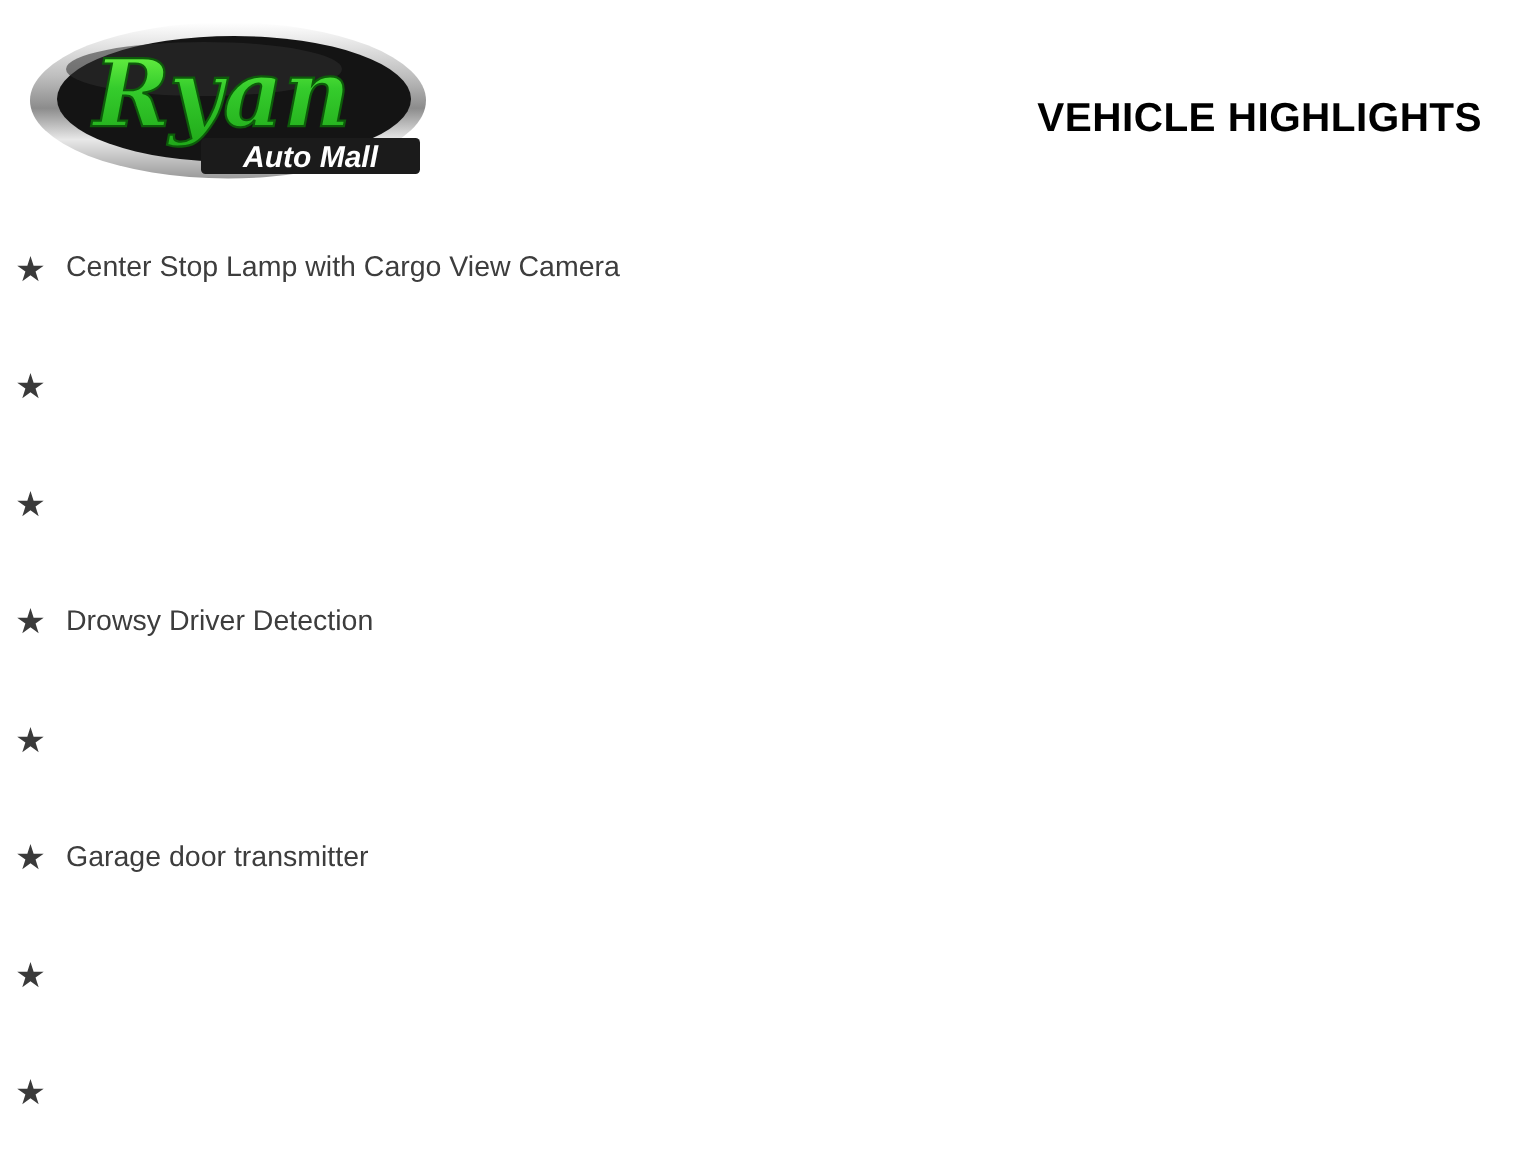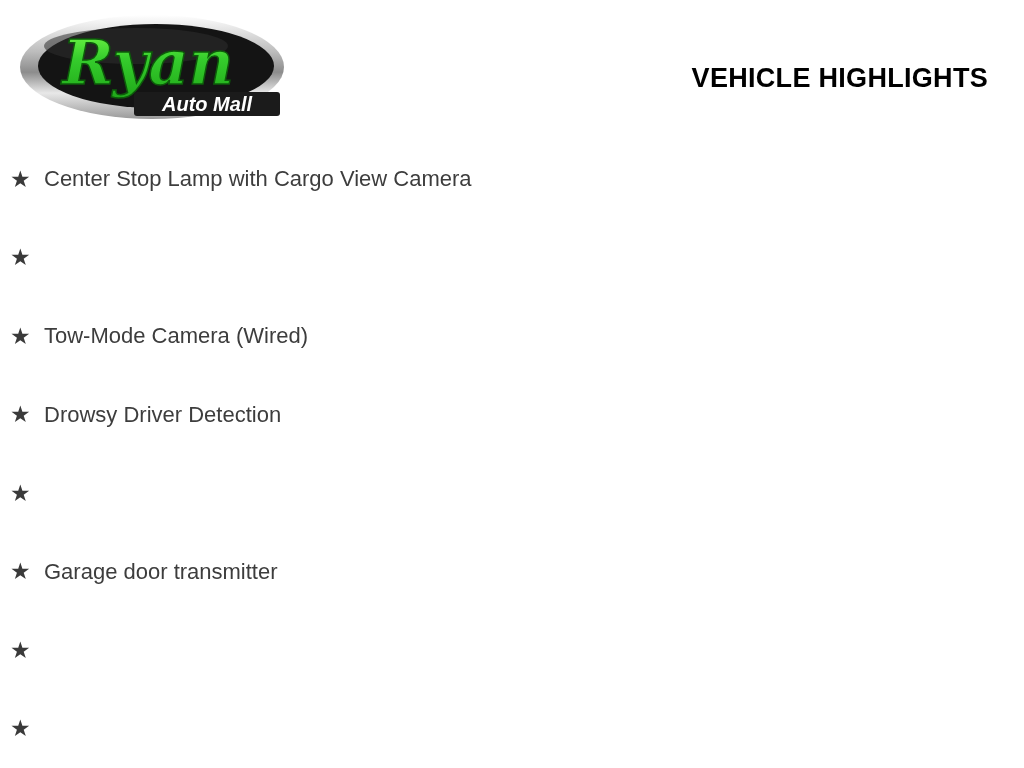--- a/index.html
+++ b/index.html
@@ -62,21 +62,21 @@
   }
   .star-icon {
     width: 34px;
     flex: 0 0 34px;
     font-size: 23px;
     line-height: 1;
     color: #3a3a3a;
     text-align: left;
   }
   .feature-label {
-    font-size: 22px;
+    font-size: 19px;
     color: #3d3d3d;
     white-space: nowrap;
   }
 </style>
 </head>
 <body>
 
 <div class="page">
 
   <div class="header">
@@ -122,21 +122,20 @@
       <span class="star-icon">★</span>
       <span class="feature-label">Center Stop Lamp with Cargo View Camera</span>
     </div>
 
     <div class="feature-row">
       <span class="star-icon">★</span>
     </div>
 
     <div class="feature-row">
       <span class="star-icon">★</span>
-      <span class="feature-label">Tow-Mode Camera (Wired)</span>
     </div>
 
     <div class="feature-row">
       <span class="star-icon">★</span>
       <span class="feature-label">Drowsy Driver Detection</span>
     </div>
 
     <div class="feature-row">
       <span class="star-icon">★</span>
     </div>

